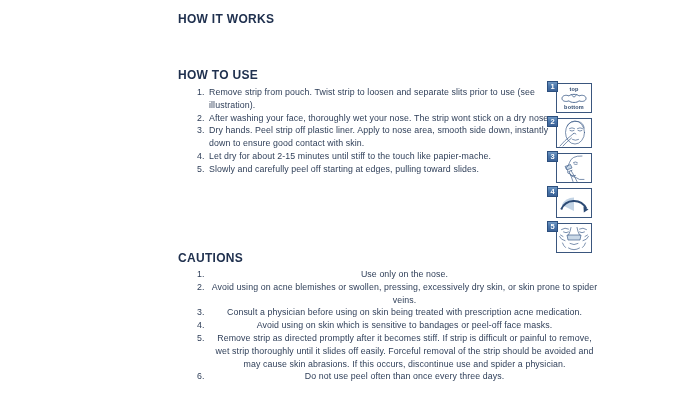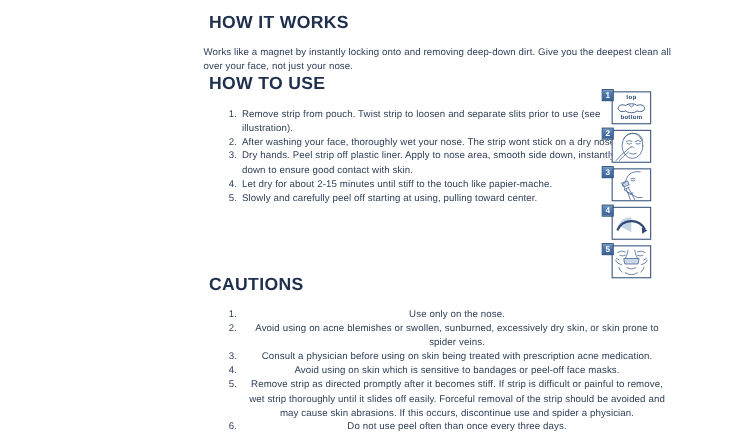--- a/index.html
+++ b/index.html
@@ -5,34 +5,34 @@
   * { box-sizing: border-box; }
   html,body { margin:0; padding:0; }
   body {
     width:679px; height:402px; background:#ffffff;
     font-family:"Liberation Sans", sans-serif;
     -webkit-font-smoothing:antialiased;
   }
   .page { position:relative; width:679px; height:402px; background:#ffffff; overflow:hidden; }
 
   .section-heading {
-    position:absolute; left:190px;
-    color:#20314f; font-size:16px; font-weight:bold; letter-spacing:0.3px;
+    position:absolute; left:178px;
+    color:#20314f; font-size:12px; font-weight:bold; letter-spacing:0.3px;
     white-space:nowrap;
   }
   #hiw-heading { top:12px; }
   #htu-heading { top:68px;text-align:center; }
   #cautions-heading { top:251px; }
 
   .body-text { color:#2e3e58; font-size:8.8px; line-height:12.8px; letter-spacing:0.1px; }
 
   #hiw-body { position:absolute; left:185px; top:41px; width:442px; }
 
   ol.steps {
-    position:absolute; margin:11px; padding:0 0 0 21px;
+    position:absolute; margin:0; padding:0 0 0 21px;
     list-style:decimal;
   }
   ol.steps li { padding-left:2px; }
   #htu-list { left:186px; top:86px; width:370px; }
   #cautions-list { left:186px; top:268px; width:414px;text-align:center; }
 
   
   .illus-col { position:absolute; left:556px; top:83px; width:36px; }
   .illus-item {
     position:relative; width:36px; height:30px; margin-bottom:5px;
@@ -50,30 +50,29 @@
   .strip-label { color:#2f4a70; font-size:5.5px; line-height:6px; font-weight:bold; letter-spacing:0.2px; }
   .illus-svg { display:block; }
 </style>
 </head>
 <body>
 
 <div class="page">
 
   <div class="section-heading" id="hiw-heading">HOW IT WORKS</div>
 
-  <div class="body-text" id="hiw-body">Works like a magnet by instantly locking onto and removing deep-down dirt. Give you the deepest clean all over your face, not just your nose.</div>
 
   <div class="section-heading" id="htu-heading">HOW TO USE</div>
 
   <ol class="steps body-text" id="htu-list">
     <li>Remove strip from pouch. Twist strip to loosen and separate slits prior to use (see illustration).</li>
     <li>After washing your face, thoroughly wet your nose. The strip wont stick on a dry nose.</li>
     <li>Dry hands. Peel strip off plastic liner. Apply to nose area, smooth side down, instantly down to ensure good contact with skin.</li>
     <li>Let dry for about 2-15 minutes until stiff to the touch like papier-mache.</li>
-    <li>Slowly and carefully peel off starting at using, pulling toward center.</li>
+    <li>Slowly and carefully peel off starting at edges, pulling toward slides.</li>
   </ol>
 
   <div class="illus-col">
 
     <div class="illus-item">
       <div class="num-badge">1</div>
       <div class="illus-box">
         <span class="strip-label">top</span>
         <svg class="illus-svg" width="30" height="12" viewBox="0 0 30 12">
           <path d="M3,6.5 C3,3.5 7,2.5 10,4 C11.5,1.8 18.5,1.8 20,4 C23,2.5 27,3.5 27,6.5 C27,9.2 23,10.2 20,8.8 C18.5,11 11.5,11 10,8.8 C7,10.2 3,9.2 3,6.5 Z" fill="none" stroke="#44628c" stroke-width="0.9"></path>
@@ -156,20 +155,20 @@
         </svg>
       </div>
     </div>
 
   </div>
 
   <div class="section-heading" id="cautions-heading">CAUTIONS</div>
 
   <ol class="steps body-text" id="cautions-list">
     <li>Use only on the nose.</li>
-    <li>Avoid using on acne blemishes or swollen, sunburned, excessively dry skin, or skin prone to spider veins.</li>
+    <li>Avoid using on acne blemishes or swollen, pressing, excessively dry skin, or skin prone to spider veins.</li>
     <li>Consult a physician before using on skin being treated with prescription acne medication.</li>
     <li>Avoid using on skin which is sensitive to bandages or peel-off face masks.</li>
     <li>Remove strip as directed promptly after it becomes stiff. If strip is difficult or painful to remove, wet strip thoroughly until it slides off easily. Forceful removal of the strip should be avoided and may cause skin abrasions. If this occurs, discontinue use and spider a physician.</li>
     <li>Do not use peel often than once every three days.</li>
   </ol>
 
 </div>
 
 </body></html>

